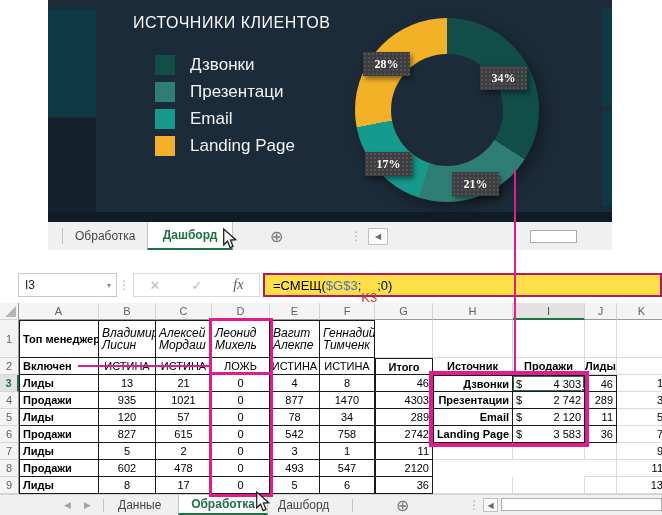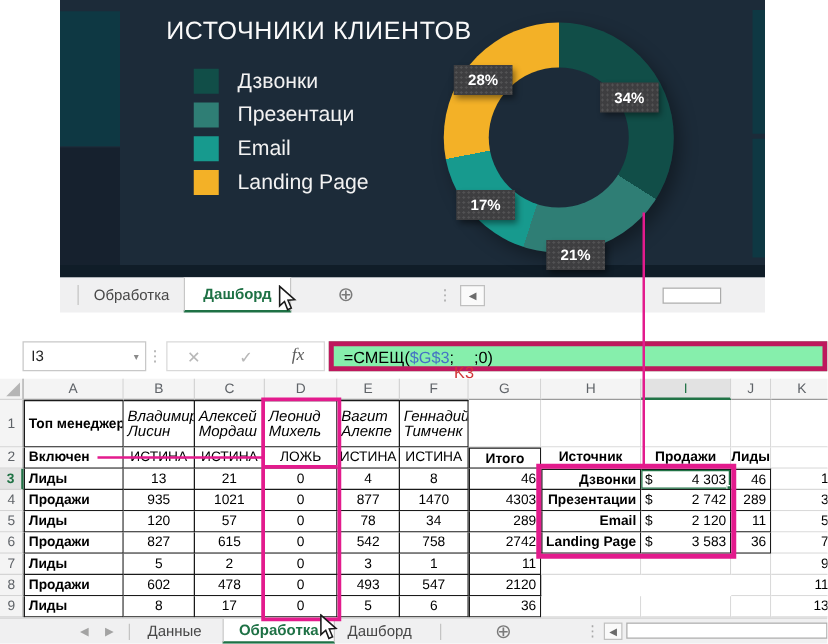--- a/index.html
+++ b/index.html
@@ -7,36 +7,36 @@
               font-family:"Liberation Sans", sans-serif; position:relative; }
 
   
   .dash { position:absolute; left:48px; top:0; width:564px; height:222px;
           background:#1c2b39; overflow:hidden; }
   .strip-teal-l  { position:absolute; left:0; top:9px;  width:48px; height:108px; background:#0e3843; }
   .strip-navy-l  { position:absolute; left:0; top:118px; width:48px; height:94px;  background:#16212e; }
   .strip-teal-r1 { position:absolute; left:554px; top:8px;   width:10px; height:99px; background:#0e3843; }
   .strip-teal-r2 { position:absolute; left:554px; top:111px; width:10px; height:95px; background:#0e3843; }
   .dash-bottom   { position:absolute; left:0; top:212px; width:564px; height:10px; background:#101d28; }
-  .dash-title { position:absolute; left:85px; top:14px; color:#fafafa; font-size:20px;
+  .dash-title { position:absolute; left:85px; top:14px; color:#fafafa; font-size:16px;
                 letter-spacing:.5px; white-space:nowrap; }
   .legend { position:absolute; left:107px; top:51px; }
   .lg-item { display:flex; align-items:center; height:27px; }
   .lg-sw { width:20px; height:20px; margin-right:15px; flex:none; }
   .lg-lb { color:#f2f2f2; font-size:17px; white-space:nowrap; }
   .ring { position:absolute; left:307px; top:18px; width:184px; height:184px; border-radius:50%;
           box-shadow:5px 6px 14px rgba(0,0,0,.35); }
   .hole { position:absolute; inset:36px; border-radius:50%; background:#1c2b39; }
   .co { position:absolute; width:47px; height:24px; background:#3e3e40; color:#fff;
         font-size:12px; font-weight:bold; display:flex; align-items:center; justify-content:center;
         box-shadow:2px 3px 5px rgba(0,0,0,.45);
         background-image:radial-gradient(rgba(255,255,255,.10) 1px, transparent 1px);
-        background-size:4px 4px; }
+        background-size:4px 4px;font-family:Liberation Serif, serif; }
   .co-28 { left:315px; top:52px; }  .co-34 { left:432px; top:66px; }
-  .co-17 { left:317px; top:152px; } .co-21 { left:389px; top:172px;margin-top:20px; }
+  .co-17 { left:317px; top:152px; } .co-21 { left:404px; top:172px; }
 
   
   .ttabs { position:absolute; left:48px; top:222px; width:564px; height:28px; background:#f0f0f1; }
   .btabs { position:absolute; left:0; top:494px; width:662px; height:21px; background:#f0f0f1;
            border-top:1px solid #d2d2d2; }
   .tabtxt { position:absolute; top:0; height:100%; display:flex; align-items:center;
             font-size:12px; color:#474747; white-space:nowrap; }
   .tab-active { background:#fff; border-left:1px solid #c6c6c6; border-right:1px solid #c6c6c6;
                 border-bottom:2px solid #1e7145; color:#1e7145; font-weight:bold;
                 padding:0 12px; justify-content:center; }
@@ -51,22 +51,22 @@
 
   
   .fbar { position:absolute; left:0; top:272px; width:662px; height:26px; background:#fff; }
   .namebox { position:absolute; left:18px; top:1px; width:99px; height:24px; border:1px solid #c8c8c8;
              background:#fff; font-size:12px; color:#222; display:flex; align-items:center; padding:0 6px; }
   .nb-arrow { position:absolute; right:5px; color:#8a8a8a; font-size:8px; }
   .fbtns { position:absolute; left:133px; top:1px; width:127px; height:24px; border:1px solid #d9d9d9;
            display:flex; align-items:center; justify-content:space-around; background:#fff; }
   .fx-cancel,.fx-enter { color:#b8b8b8; font-size:13px; }
   .fx-fx { color:#5a5a5a; font-size:14px; font-style:italic; font-family:"Liberation Serif", serif; }
-  .ffield { position:absolute; left:263px; top:1px; width:399px; height:24px; border:4px solid #be185d;
-            background:#86efac; font-size:13px; display:flex; align-items:center; padding:0 8px;
+  .ffield { position:absolute; left:263px; top:1px; width:399px; height:24px; border:2px solid #be185d;
+            background:#fde047; font-size:13px; display:flex; align-items:center; padding:0 8px;
             white-space:pre; }
   .ref-blue { color:#4472c4; } .ref-red { color:#d13438;margin-top:24px; }
 
   
   #grid { position:absolute; left:0; top:303px; width:667px; display:grid;
           grid-template-columns:19px 80px 57px 56px 58px 50px 55px 58px 80px 72px 32px 50px;
           grid-template-rows:17px 38px repeat(8,17px); background:#fff; }
   .cell { position:relative; display:flex; align-items:center; padding:0 3px;
           font-size:11px; color:#000; white-space:nowrap; overflow:hidden; background:#fff; }
   .lf{justify-content:flex-start}.ctr{justify-content:center}.rt{justify-content:flex-end}

